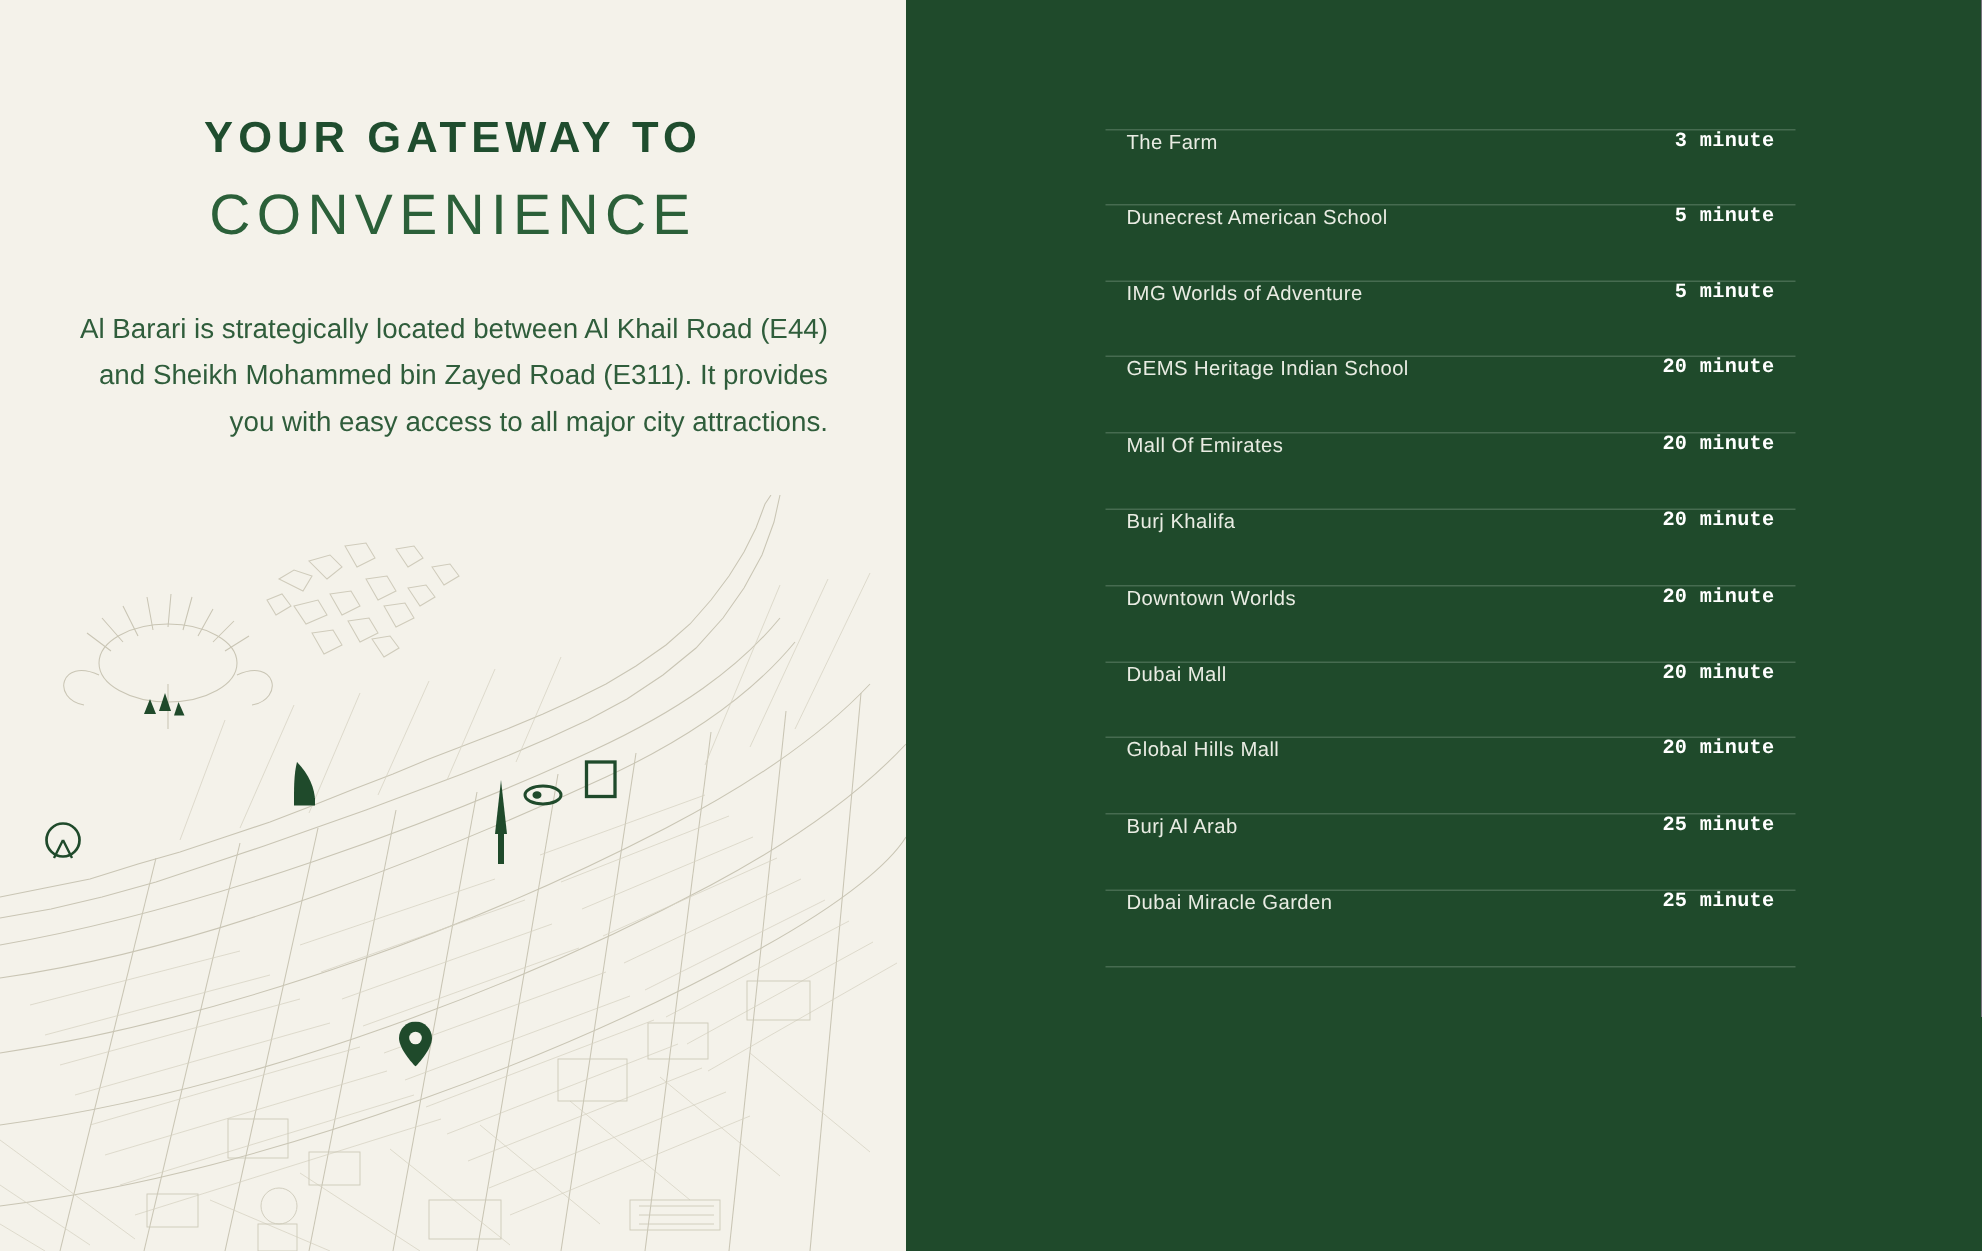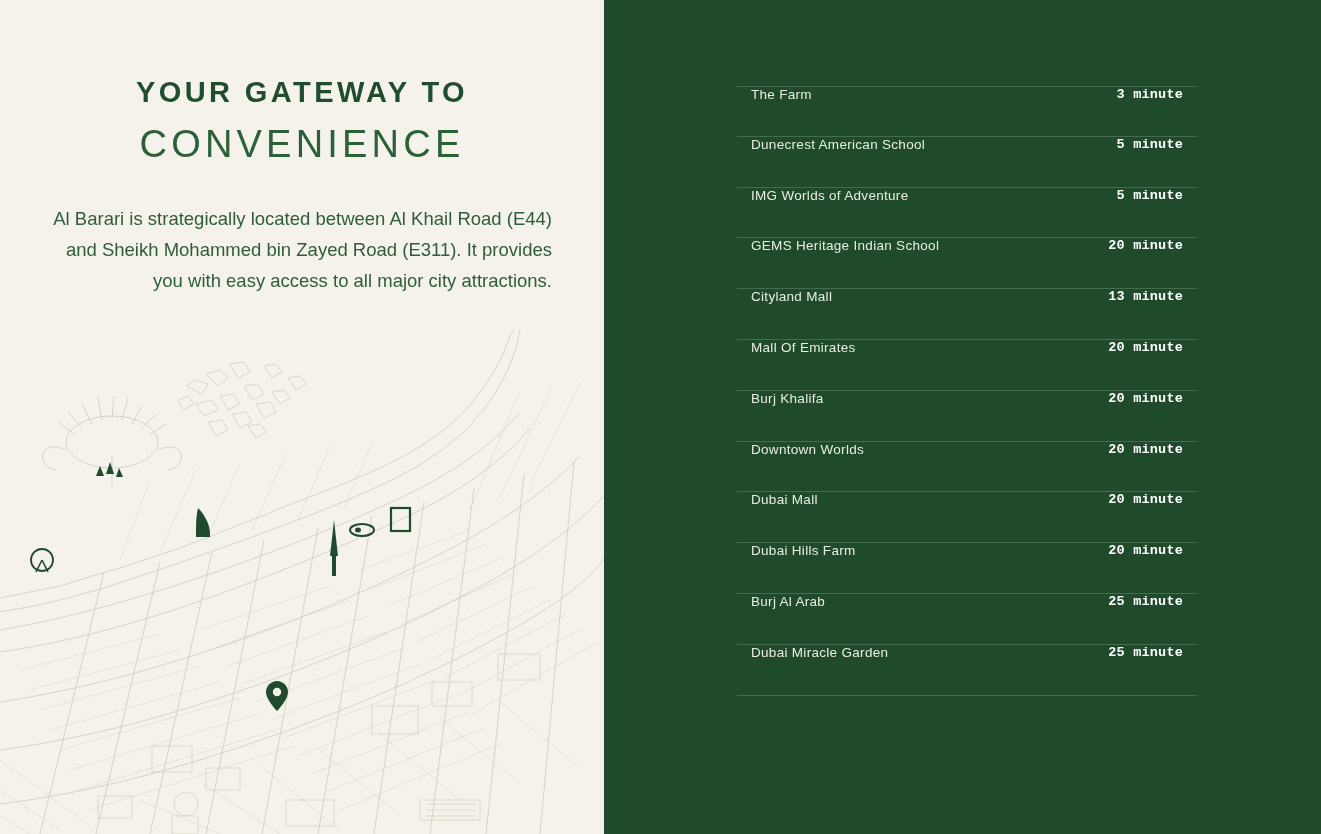--- a/index.html
+++ b/index.html
@@ -247,41 +247,37 @@
       </div>
       <div class="row">
         <span class="name">IMG Worlds of Adventure</span>
         <span class="time">5 minute</span>
       </div>
       <div class="row">
         <span class="name">GEMS Heritage Indian School</span>
         <span class="time">20 minute</span>
       </div>
       <div class="row">
-        <span class="name">Cityland Mall</span>
-        <span class="time">13 minute</span>
-      </div>
-      <div class="row">
         <span class="name">Mall Of Emirates</span>
         <span class="time">20 minute</span>
       </div>
       <div class="row">
         <span class="name">Burj Khalifa</span>
         <span class="time">20 minute</span>
       </div>
       <div class="row">
         <span class="name">Downtown Worlds</span>
         <span class="time">20 minute</span>
       </div>
       <div class="row">
         <span class="name">Dubai Mall</span>
         <span class="time">20 minute</span>
       </div>
       <div class="row">
-        <span class="name">Dubai Hills Farm</span>
+        <span class="name">Global Hills Mall</span>
         <span class="time">20 minute</span>
       </div>
       <div class="row">
         <span class="name">Burj Al Arab</span>
         <span class="time">25 minute</span>
       </div>
       <div class="row">
         <span class="name">Dubai Miracle Garden</span>
         <span class="time">25 minute</span>
       </div>

